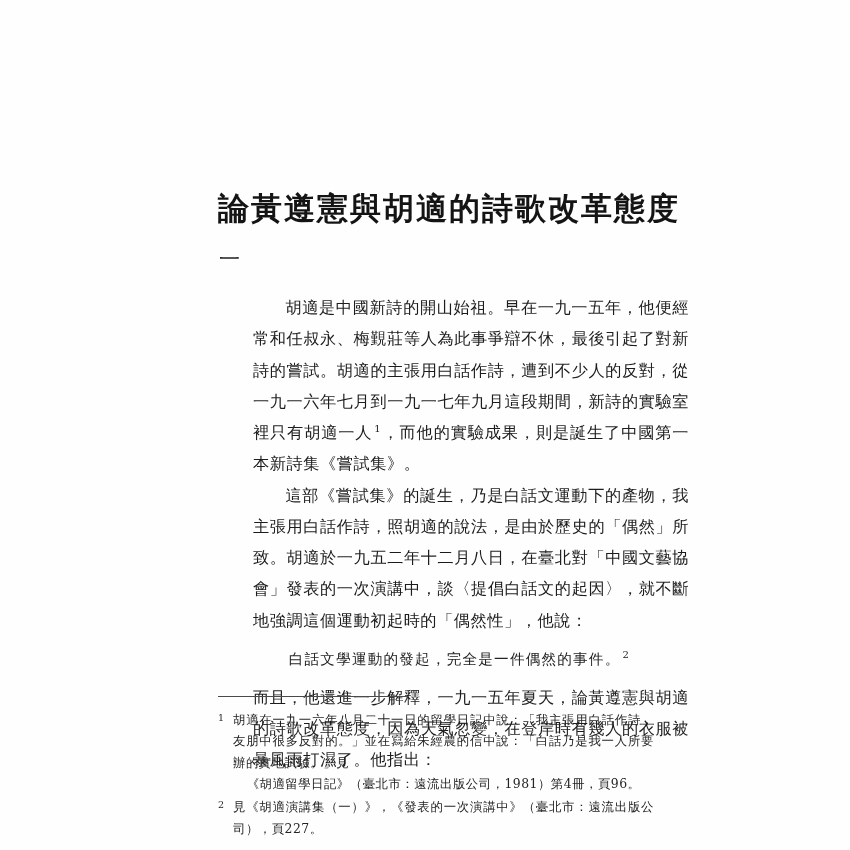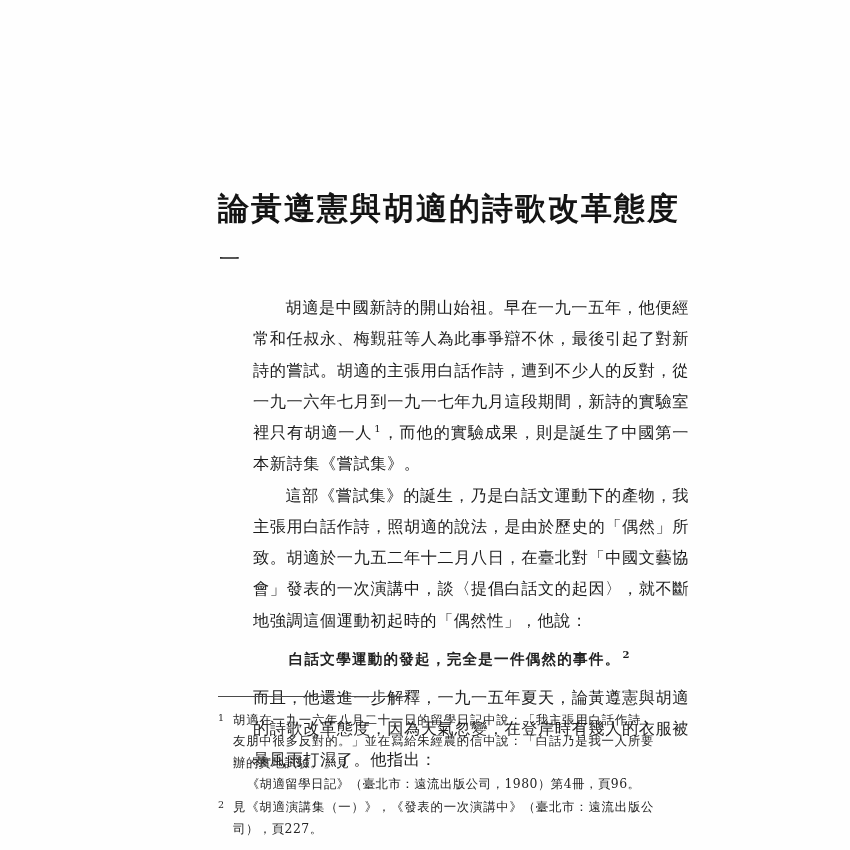--- a/index.html
+++ b/index.html
@@ -105,21 +105,20 @@
     text-indent: 0;
   }
   .quote-block {
     margin: 9px 0 9px 0;
     padding-left: 2.45em;
     font-size: 14.6px;
     line-height: 1.9;
     letter-spacing: 1.2px;
     color: #232323;
     text-align: left;
-    font-weight: bold;
   }
   sup.fn {
     font-size: 10px;
     vertical-align: super;
     line-height: 0;
     padding: 0 1px 0 2px;
     color: #1c1c1c;
   }
 
   
@@ -182,21 +181,21 @@
 
     <p class="para no-indent">而且，他還進一步解釋，一九一五年夏天，論黃遵憲與胡適的詩歌改革態度，因為天氣忽變，在登岸時有幾人的衣服被暴風雨打濕了。他指出：</p>
 
   </div>
 
   <div class="footnote-zone">
     <div class="footnote-rule"></div>
 
     <div class="footnote-item">
       <span class="footnote-marker">1</span>
-      <span class="footnote-text"><span>胡適在一九一六年八月二十一日的留學日記中說：「我主張用白話作詩，友朋中很多反對的。」並在寫給朱經農的信中說：「白話乃是我一人所要辦的實地試驗。」見</span><span class="cont">《胡適留學日記》（臺北市：遠流出版公司，1980）第4冊，頁96。</span></span>
+      <span class="footnote-text"><span>胡適在一九一六年八月二十一日的留學日記中說：「我主張用白話作詩，友朋中很多反對的。」並在寫給朱經農的信中說：「白話乃是我一人所要辦的實地試驗。」見</span><span class="cont">《胡適留學日記》（臺北市：遠流出版公司，1981）第4冊，頁96。</span></span>
     </div>
 
     <div class="footnote-item">
       <span class="footnote-marker">2</span>
       <span class="footnote-text"><span>見《胡適演講集（一）》，《發表的一次演講中》（臺北市：遠流出版公司），頁227。</span></span>
     </div>
   </div>
 
 </div>
 

